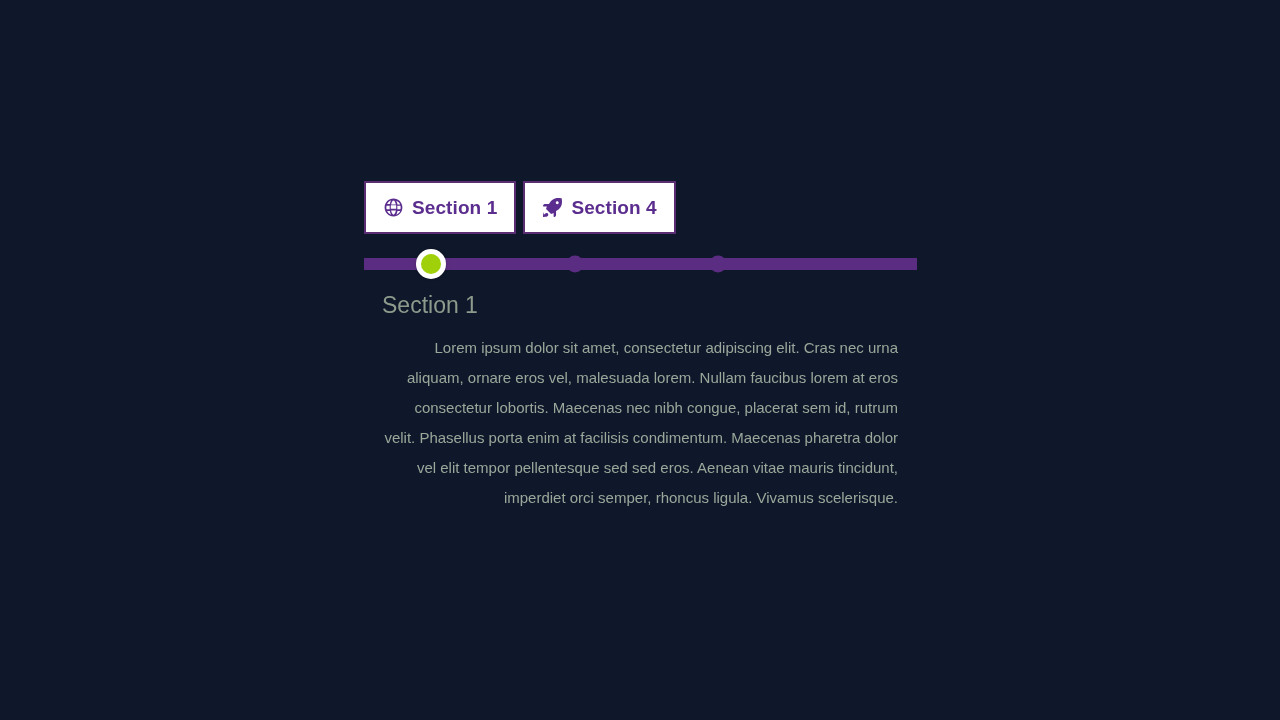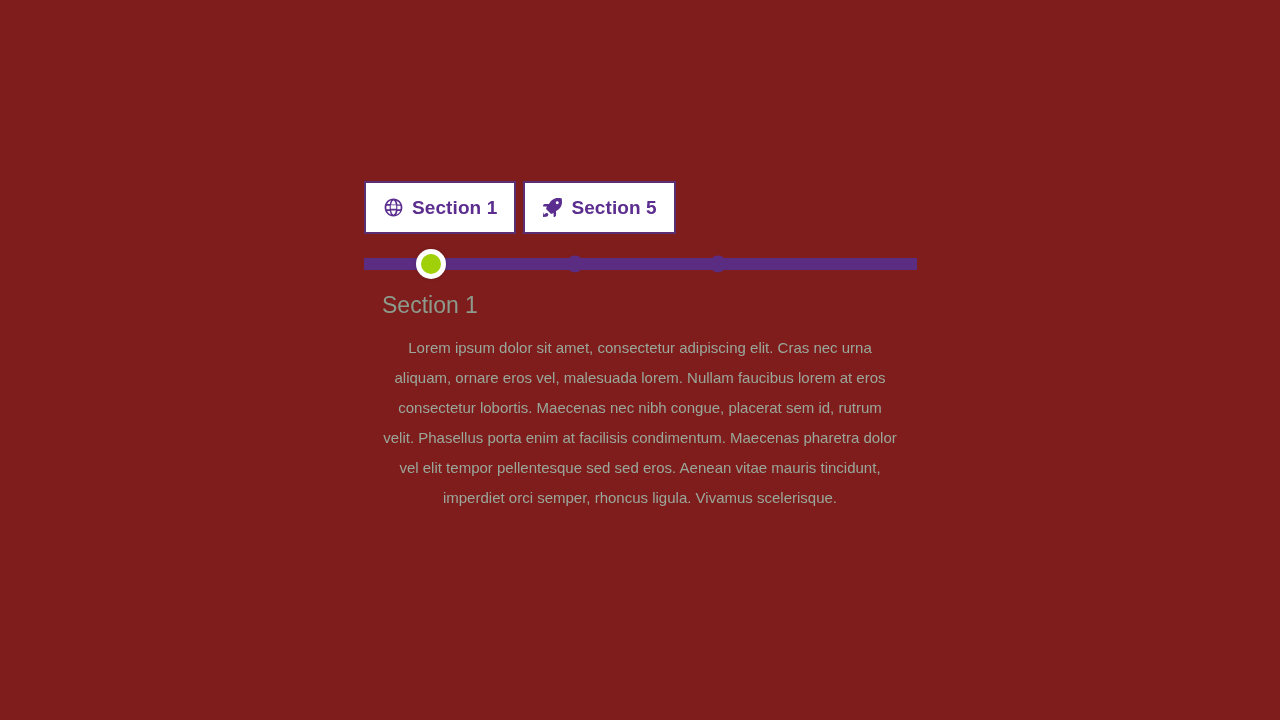--- a/index.html
+++ b/index.html
@@ -9,21 +9,21 @@
     height: 720px;
     background: #ffffff;
     font-family: "Liberation Sans", sans-serif;
     overflow: hidden;
   }
 
   #stage {
     position: relative;
     width: 1280px;
     height: 720px;
-    background: #7f1d1d;
+    background: #0f172a;
   }
 
   
   .tab-strip {
     position: absolute;
     left: 364px;
     top: 181px;
     display: flex;
     align-items: stretch;
     gap: 7px;
@@ -112,21 +112,21 @@
     color: #8d9b8d;
     margin: 0 0 12px 0;
     line-height: 32px;
   }
 
   .panel-body {
     font-size: 15px;
     color: #9aa79a;
     line-height: 30px;
     margin: 0;
-    text-align: center;
+    text-align: right;
   }
 </style>
 </head>
 <body>
 
 <div id="stage">
 
   <div class="tab-strip">
 
     <div class="tab">
@@ -137,21 +137,21 @@
       </span>
       <span class="tab-label">Section 1</span>
     </div>
 
     <div class="tab">
       <span class="tab-icon">
         <svg viewBox="0 0 512 512" width="19" height="19" fill="currentColor" aria-hidden="true">
           <path d="M505.1 19.1C503.8 9.3 502.7 8.2 492.9 6.9 460.2 2.5 435.6 0 407.2 0 287.3 0 215.4 64.1 161.3 160H46.6c-15.7 0-31.3 11-37.3 25.6L.4 208.3c-3.5 8.6 2.8 18 12.1 18h92.6c-7.2 18.1-14 36.6-20.4 55.5-2.2 6.6-.5 13.9 4.4 18.8l122.2 122.2c4.9 4.9 12.2 6.6 18.8 4.4 18.9-6.4 37.4-13.2 55.5-20.4v92.6c0 9.3 9.4 15.6 18 12.1l22.7-8.9c14.6-6 25.6-21.6 25.6-37.3V350.7C447.9 296.6 512 224.2 512 104.8c0-28.4-2.5-53-6.9-85.7zM384 168c-22.1 0-40-17.9-40-40s17.9-40 40-40 40 17.9 40 40-17.9 40-40 40zM25.2 385.8c-16.1 16.1-25.2 64.6-25.2 110.3 0 8.9 7.1 16 16 16 45.8 0 94.2-9.1 110.3-25.2 21.1-21.1 22.6-51.6 3.3-70.9-19.3-19.3-49.8-17.8-70.9 3.3l-33.5 33.5z"></path>
         </svg>
       </span>
-      <span class="tab-label">Section 5</span>
+      <span class="tab-label">Section 4</span>
     </div>
 
 
   </div>
 
   <div class="timeline">
     <div class="timeline-track"></div>
     <div class="tl-dot active" style="left:67px;"></div>
     <div class="tl-dot" style="left:211px;"></div>
     <div class="tl-dot" style="left:354px;"></div>

